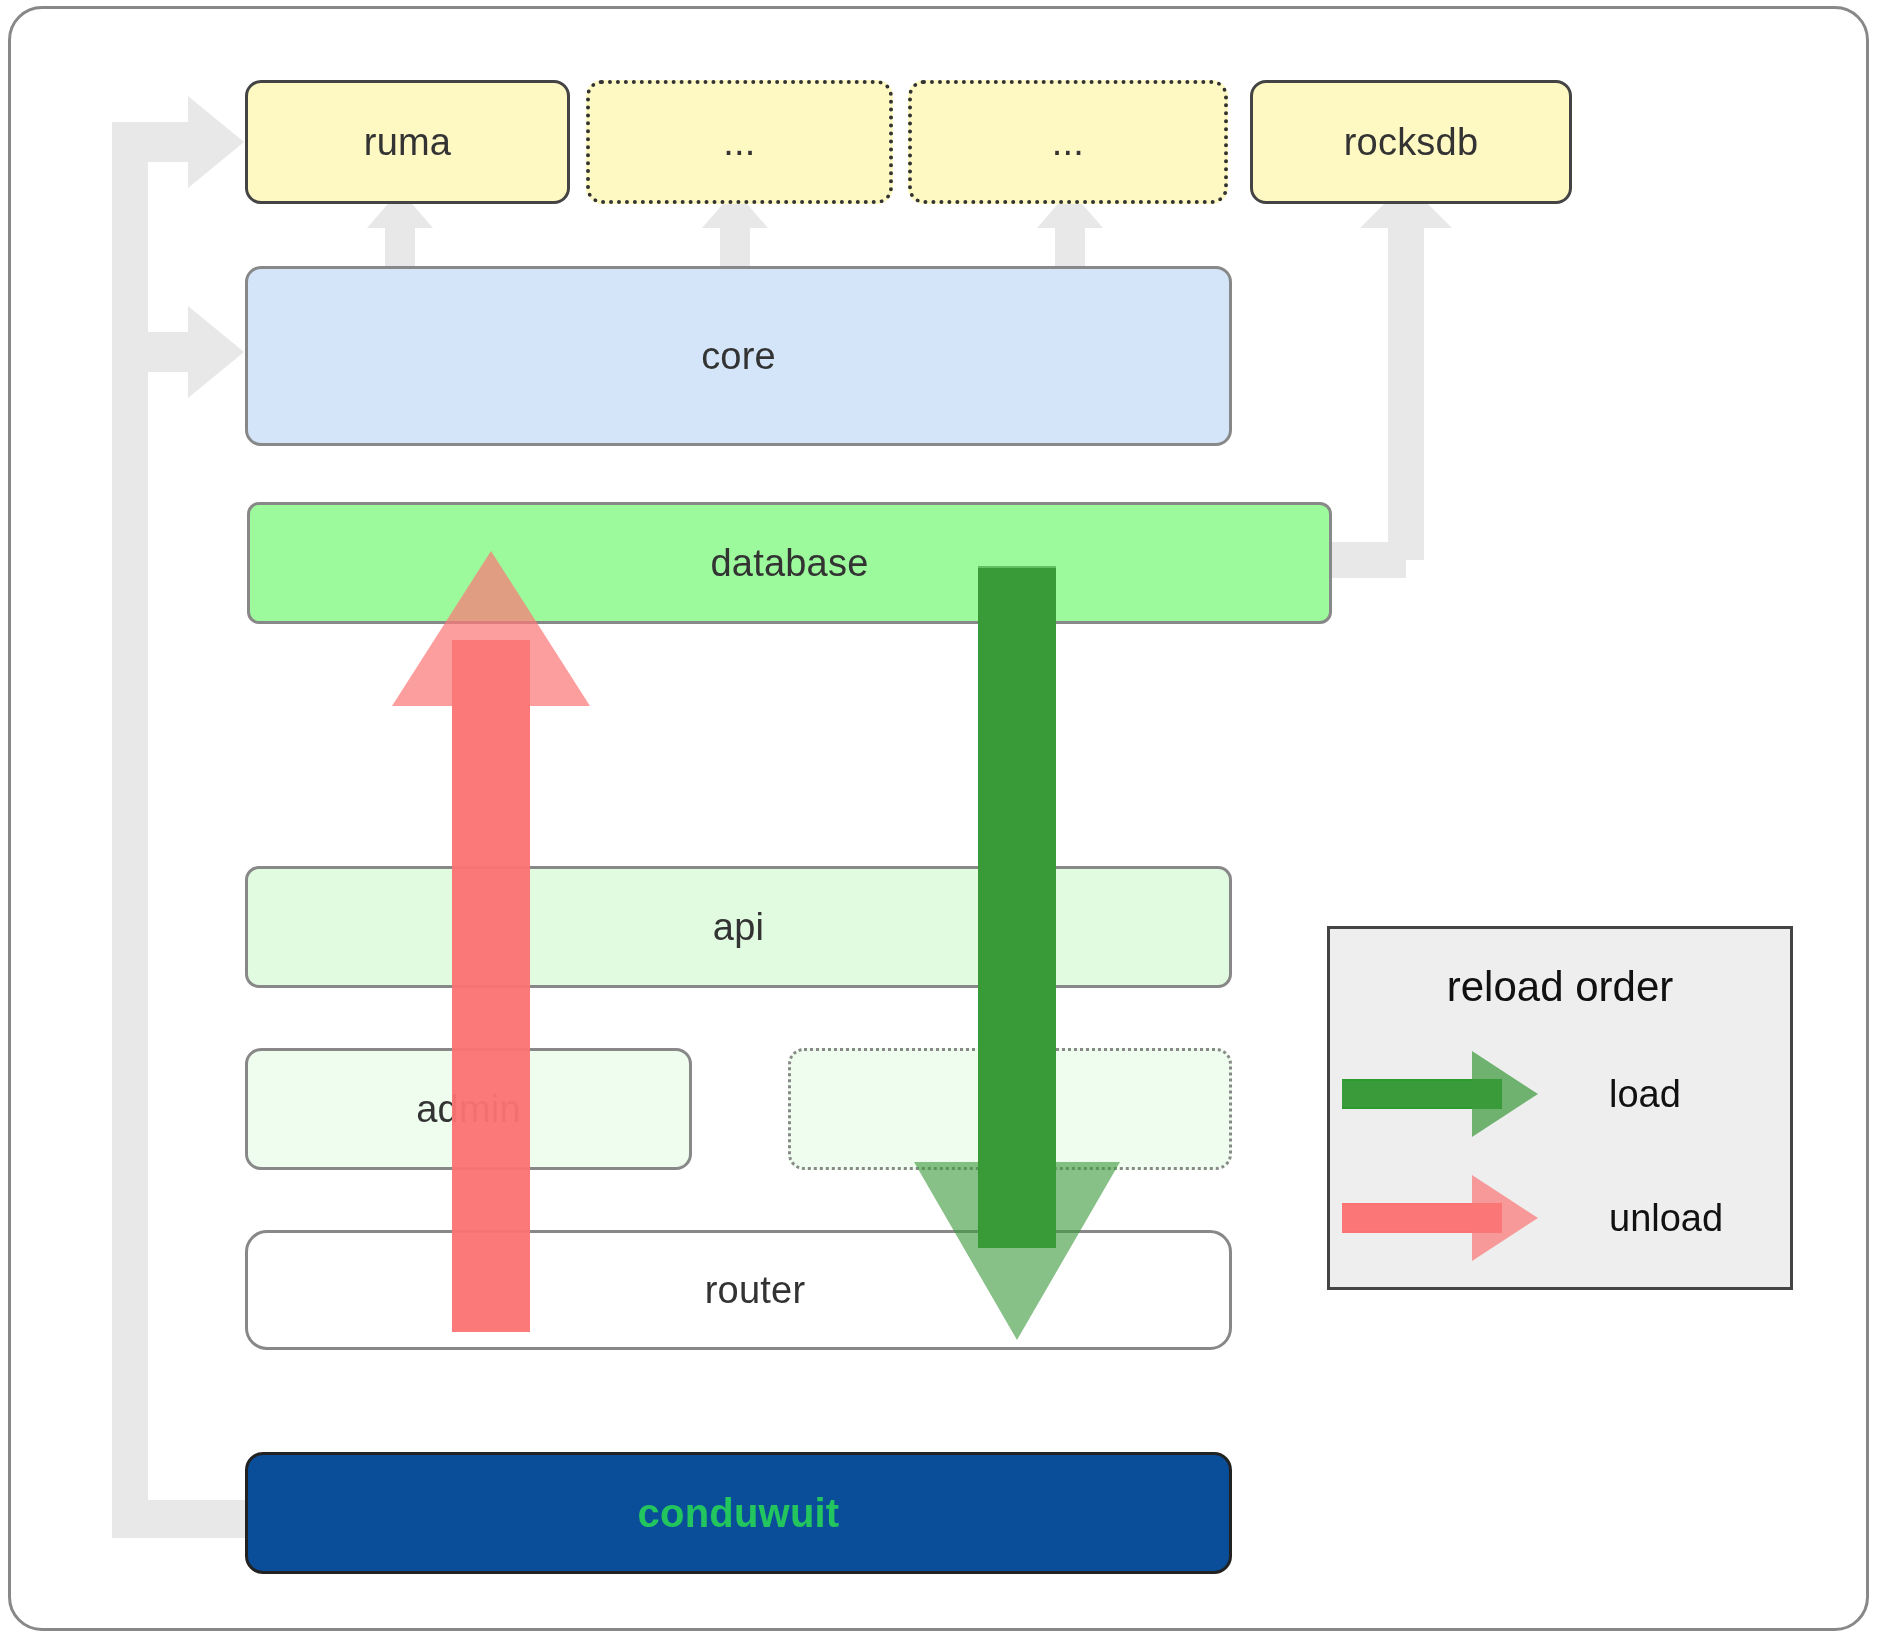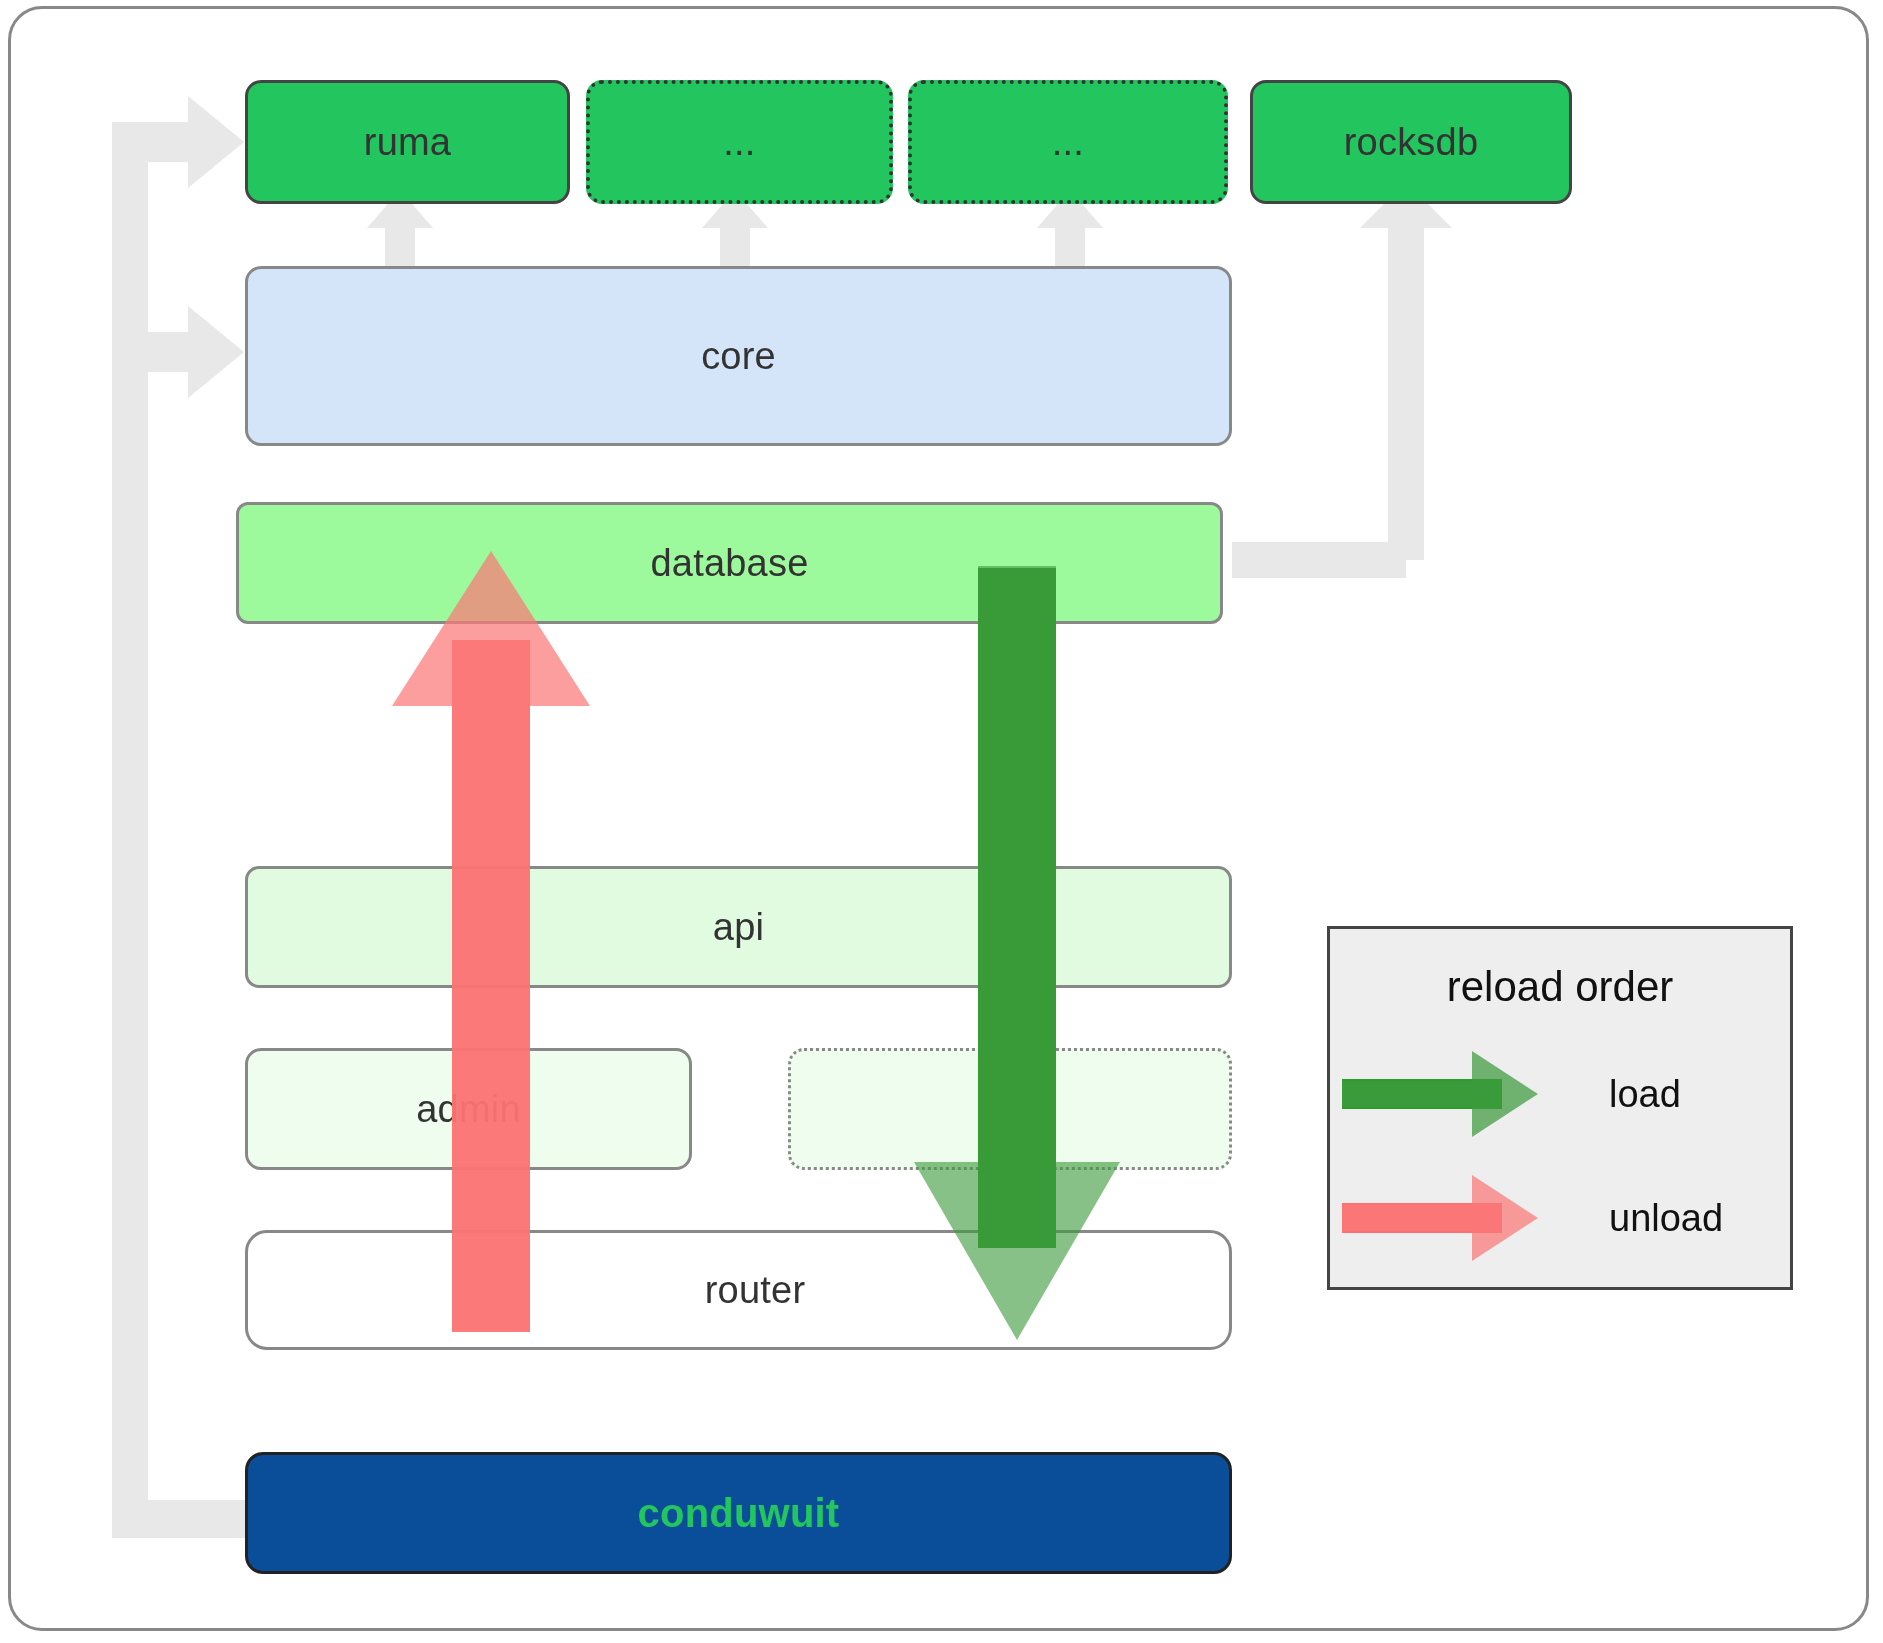--- a/index.html
+++ b/index.html
@@ -36,21 +36,21 @@
     align-items: center;
     justify-content: center;
     border-radius: 14px;
     font-size: 38px;
     color: #333333;
     letter-spacing: .2px;
   }
   .node-label { pointer-events: none; }
 
   .dep {
-    background: #22c55e;
+    background: #fef9c3;
     border: 3px solid #444444;
     border-radius: 16px;
   }
   .dep.dotted { border-style: dotted; border-width: 4px; border-color: #333; }
 
   .core-box {
     background: #d4e5fa;
     border: 3px solid #888888;
     border-radius: 16px;
     align-items: center;
@@ -192,21 +192,21 @@
   </div>
 
   <div class="node dep" style="left:1250px; top:80px; width:322px; height:124px;">
     <span class="node-label">rocksdb</span>
   </div>
 
   <div class="node core-box" style="left:245px; top:266px; width:987px; height:180px;">
     <span class="node-label">core</span>
   </div>
 
-  <div class="node db-box" style="left:236px; top:502px; width:987px; height:122px;">
+  <div class="node db-box" style="left:247px; top:502px; width:1085px; height:122px;">
     <span class="node-label">database</span>
   </div>
 
 
   <div class="node api-box" style="left:245px; top:866px; width:987px; height:122px;">
     <span class="node-label">api</span>
   </div>
 
   <div class="node admin-box" style="left:245px; top:1048px; width:447px; height:122px;">
     <span class="node-label">admin</span>

